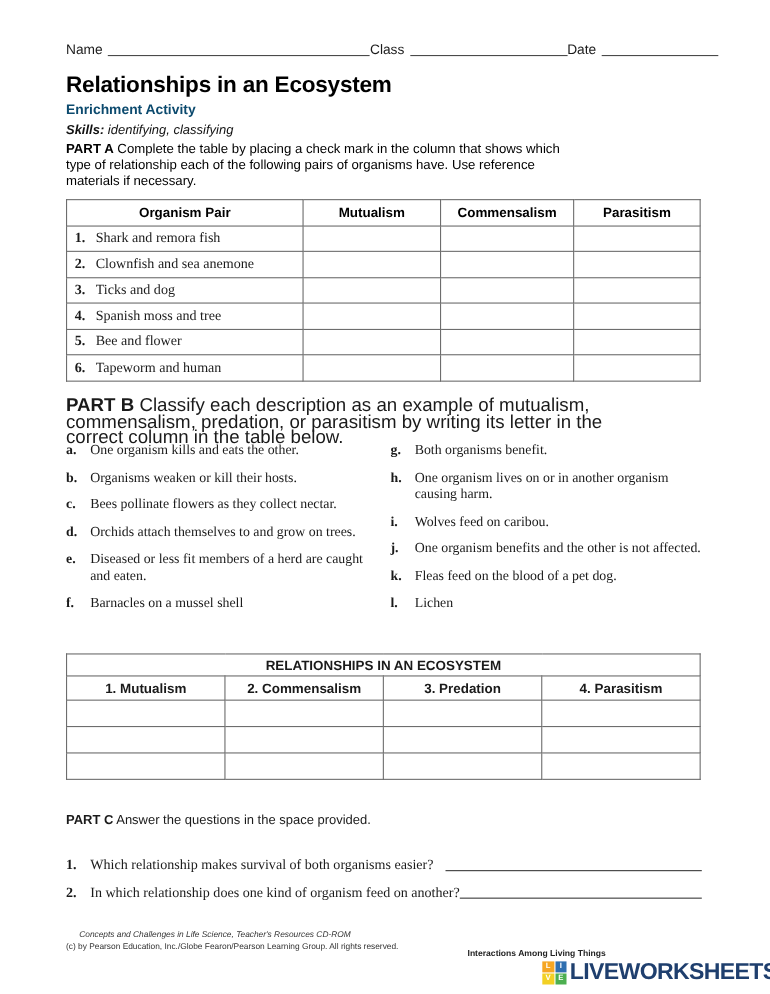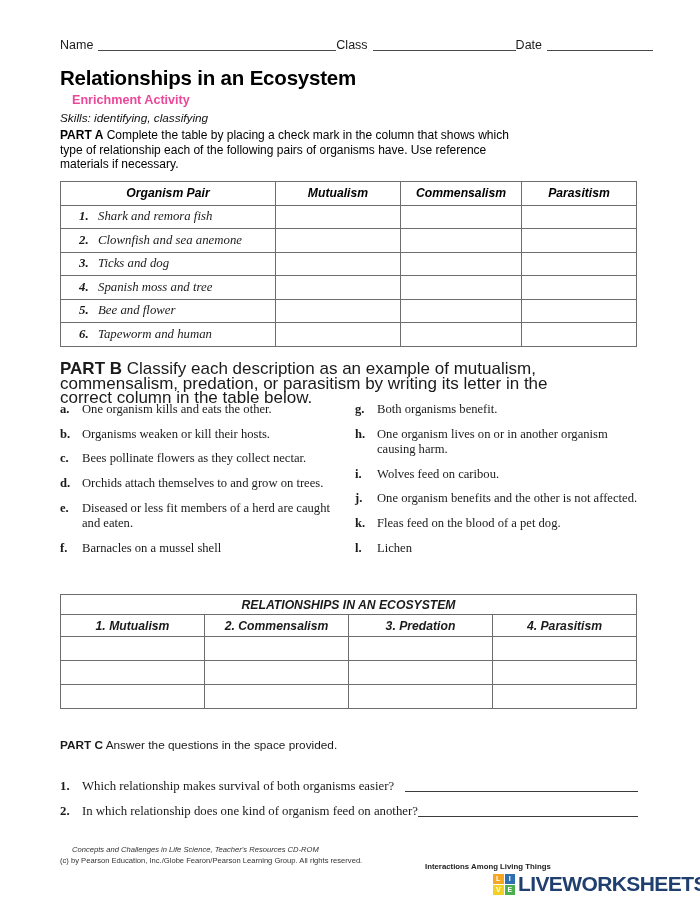--- a/index.html
+++ b/index.html
@@ -54,50 +54,48 @@
     font-weight: bold;
     letter-spacing: -0.2px;
     color: #000;
   }
   .subtitle {
     position: absolute;
     left: 60px;
     top: 93px;
     font-size: 12.6px;
     font-weight: bold;
-    color: #ec4899;
-    margin-left: 12px;
+    color: #0c4a6e;
   }
   .skills {
     position: absolute;
     left: 60px;
     top: 111px;
     font-size: 11.8px;
     font-style: italic;
     color: #111;
   }
-  .skills b { font-weight: normal; font-style: italic; }
+  .skills b { font-weight: bold; font-style: italic; }
 
   
   .partA-intro {
     position: absolute;
     left: 60px;
     top: 128px;
     width: 460px;
     font-size: 12px;
     line-height: 14.7px;
     color: #000000;
   }
   .partlabel { font-weight: bold; }
 
   
   table {
     border-collapse: collapse;
     table-layout: fixed;
-    font-style: italic;
   }
   .tblA {
     position: absolute;
     left: 60px;
     top: 181px;
     width: 576px;
   }
   .tblA th, .tblA td {
     border: 1px solid #6d6d6d;
     height: 23.5px;
@@ -106,21 +104,21 @@
   .tblA th {
     font-size: 12.2px;
     font-weight: bold;
     text-align: center;
     font-family: "Liberation Sans", sans-serif;
     color: #000;
   }
   .tblA td.pair {
     font-family: "Liberation Serif", serif;
     font-size: 12.8px;
-    padding-left: 18px;
+    padding-left: 7px;
     color: #1a1a1a;
   }
   .tblA td.pair .num {
     font-weight: bold;
     display: inline-block;
     width: 19px;
   }
   .colpair { width: 215px; }
   .colmut { width: 125px; }
   .colcom { width: 121px; }

